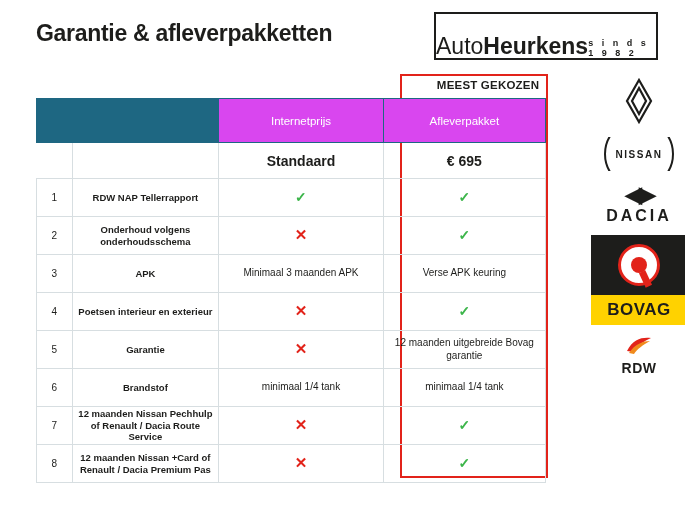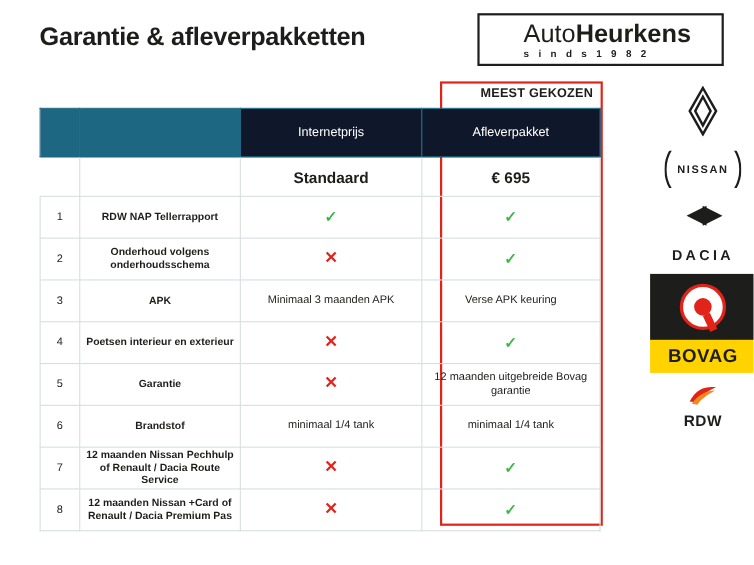--- a/index.html
+++ b/index.html
@@ -19,24 +19,22 @@
     font-weight: bold;
     color: #1d1d1b;
     letter-spacing: -0.3px;
   }
   .logo-box {
     position: absolute;
     left: 434px; top: 12px;
     width: 224px; height: 48px;
     border: 2px solid #1d1d1b;
     display: flex;
-    flex-direction: column;
-    align-items: flex-start;
+    align-items: flex-end;
     justify-content: center;
-    padding-left: 40px;
   }
   .logo-main { font-size: 23px; color:#1d1d1b; line-height: 1; }
   .logo-main b { font-weight: bold; }
   .logo-sub {
     font-size: 9px; letter-spacing: 3px; color:#1d1d1b;
     margin-top: 2px; font-weight: bold;
   }
 
   
   .meest {
@@ -71,21 +69,21 @@
     vertical-align: middle;
     font-size: 10px;
     color: #1d1d1b;
   }
   .col-num { width: 32px; }
   .col-item { width: 132px; }
   .col-inet { width: 148px; }
   .col-pak  { width: 146px; }
 
   tr.head td {
-    background: #0f172a;
+    background: #d946ef;
     color: #ffffff;
     height: 44px;
     border-color: #1e6782;
     font-size: 11.5px;
   }
   tr.head td.blank-left { background:#1e6782; }
 
   tr.price td {
     height: 36px;
     font-size: 14px;
@@ -121,21 +119,21 @@
   }
   .brand { display:flex; flex-direction:column; align-items:center; }
 
   .renault-d { width: 36px; height: 46px; }
   .nissan { width: 74px; height: 40px; display:flex; align-items:center; justify-content:center; position:relative; }
   .nissan .ring { position:absolute; width:70px; height:70px; border:2px solid #1d1d1b; border-radius:50%; clip-path: inset(18px 0 18px 0); }
   .nissan .bar { position:relative; font-size:10px; letter-spacing:1.5px; font-weight:bold; color:#1d1d1b; background:#fff; padding:0 2px; }
 
   .dacia { display:flex; flex-direction:column; align-items:center; }
   .dacia .mark { font-size: 22px; font-weight: bold; letter-spacing:-3px; color:#1d1d1b; line-height:1; }
-  .dacia .word { font-size: 13px; font-weight: bold; letter-spacing: 3px; color:#1d1d1b; margin-top:18px; }
+  .dacia .word { font-size: 16px; font-weight: bold; letter-spacing: 3px; color:#1d1d1b; margin-top:1px; }
 
   .bovag-wrap { width: 96px; }
   .bovag-top {
     height: 60px; background:#1d1d1b;
     display:flex; align-items:center; justify-content:center;
   }
   .bovag-circle {
     width: 42px; height: 42px; border-radius:50%;
     background:#fff; border: 3px solid #e2231a;
     display:flex; align-items:center; justify-content:center; position:relative;

